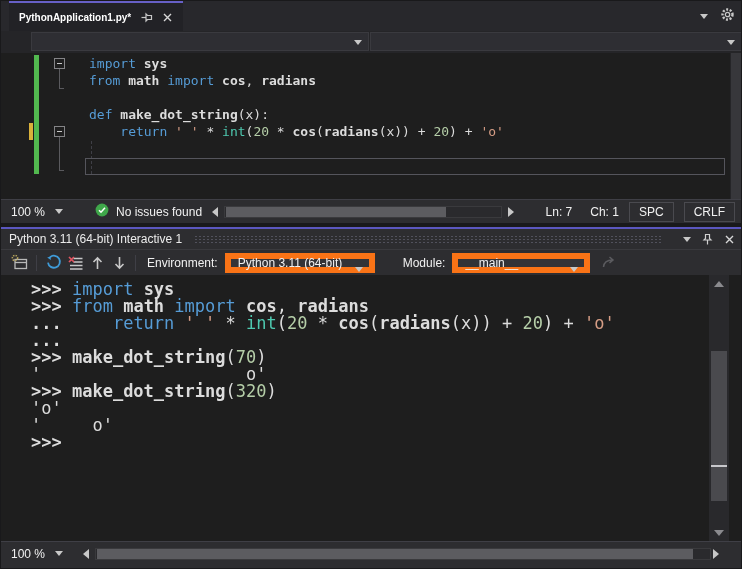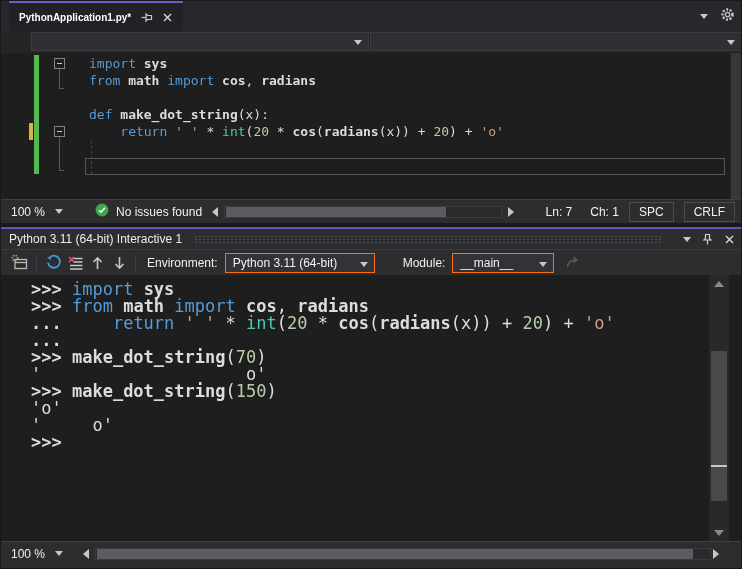--- a/index.html
+++ b/index.html
@@ -60,21 +60,21 @@
   .iw-accent{position:absolute;left:0;top:226px;width:742px;height:2px;background:#5b57c0;}
   .iw-title{position:absolute;left:0;top:228px;width:742px;height:20px;background:#2d2d30;display:flex;align-items:center;
             padding:0 8px;box-sizing:border-box;color:#ececec;font-size:12px;}
   .grip{flex:1;height:9px;margin:1px 12px 0;background-image:radial-gradient(#51515c 1px,transparent 1.2px);background-size:4px 3px;}
   .iw-title .ic{margin-left:10px;display:flex;align-items:center;}
   .iw-toolbar{position:absolute;left:0;top:248px;width:742px;height:26px;background:#2d2d30;border-top:1px solid #3a3a3e;
               box-sizing:border-box;display:flex;align-items:center;padding-left:8px;color:#f1f1f1;font-size:12px;}
   .tbtn{width:22px;height:22px;display:flex;align-items:center;justify-content:center;}
   .tsep{width:1px;height:16px;background:#3f3f46;margin:0 5px;}
   .tb-label{margin:0 7px 0 6px;white-space:nowrap;}
-  .combo{position:relative;height:20px;background:#333337;border:1px solid #f97316;box-sizing:border-box;
+  .combo{position:relative;height:20px;background:#333337;border:6px solid #f97316;box-sizing:border-box;
          display:flex;align-items:center;padding:0 20px 0 7px;white-space:nowrap;}
   .combo .chev{position:absolute;right:6px;top:8px;}
   .iw-body{position:absolute;left:0;top:274px;width:742px;height:266px;background:#1e1e1e;
            font-family:"DejaVu Sans Mono",monospace;font-size:17px;line-height:17px;}
   .iw-lines{position:absolute;left:0;top:0;right:40px;padding:6px 0 0 30px;}
   .vscroll{position:absolute;right:14px;top:0;width:20px;height:266px;background:#29292c;}
   .vs-btn{position:absolute;left:0;width:20px;height:13px;display:flex;align-items:center;justify-content:center;}
   .tri-u{width:0;height:0;border-left:5px solid transparent;border-right:5px solid transparent;border-bottom:6px solid #8a8a8e;}
   .tri-d{width:0;height:0;border-left:5px solid transparent;border-right:5px solid transparent;border-top:6px solid #8a8a8e;}
   .vs-thumb{position:absolute;left:2px;right:2px;top:76px;height:150px;background:#4a4a4e;}
@@ -236,40 +236,40 @@
           <path d="M7.5 2v11M3.5 9l4 4 4-4" fill="none" stroke="#c8c8c8" stroke-width="1.6"></path>
         </svg>
     </span>
     <span class="tsep"></span>
     <span class="tb-label">Environment:</span>
     <div class="combo" style="width:150px;">
       <span>Python 3.11 (64-bit)</span>
       <span class="chev"></span>
     </div>
     <span class="tb-label" style="margin-left:28px;">Module:</span>
-    <div class="combo" style="width:102px;">
+    <div class="combo" style="width:138px;">
       <span>__main__</span>
       <span class="chev"></span>
     </div>
     <span class="tbtn" style="margin-left:8px;opacity:.5;">
       <svg width="16" height="15" viewBox="0 0 16 15">
           <path d="M2.5 12c.5-5 4-7 9-7M8.5 2l3.5 3-3.5 3" fill="none" stroke="#8a8a8e" stroke-width="1.5"></path>
         </svg>
     </span>
   </div>
 
   <div class="iw-body">
     <div class="iw-lines" id="iw-lines">
         <div class="code-line"><span class="prompt">&gt;&gt;&gt; </span><span class="tok-kw">import</span><span class="tok-pl"> </span><span class="tok-id">sys</span></div>
         <div class="code-line"><span class="prompt">&gt;&gt;&gt; </span><span class="tok-kw">from</span><span class="tok-pl"> </span><span class="tok-id">math</span><span class="tok-pl"> </span><span class="tok-kw">import</span><span class="tok-pl"> </span><span class="tok-id">cos</span><span class="tok-pl">, </span><span class="tok-id">radians</span></div>
         <div class="code-line"><span class="prompt">... </span><span class="tok-pl">    </span><span class="tok-kw">return</span><span class="tok-pl"> </span><span class="tok-str">' '</span><span class="tok-pl"> * </span><span class="tok-type">int</span><span class="tok-pl">(</span><span class="tok-num">20</span><span class="tok-pl"> * </span><span class="tok-id">cos</span><span class="tok-pl">(</span><span class="tok-id">radians</span><span class="tok-pl">(x)) + </span><span class="tok-num">20</span><span class="tok-pl">) + </span><span class="tok-str">'o'</span></div>
         <div class="code-line"><span class="prompt">... </span></div>
         <div class="code-line"><span class="prompt">&gt;&gt;&gt; </span><span class="tok-id">make_dot_string</span><span class="tok-pl">(</span><span class="tok-num">70</span><span class="tok-pl">)</span></div>
         <div class="code-line"><span class="tok-out">'                    o'</span></div>
-        <div class="code-line"><span class="prompt">&gt;&gt;&gt; </span><span class="tok-id">make_dot_string</span><span class="tok-pl">(</span><span class="tok-num">150</span><span class="tok-pl">)</span></div>
+        <div class="code-line"><span class="prompt">&gt;&gt;&gt; </span><span class="tok-id">make_dot_string</span><span class="tok-pl">(</span><span class="tok-num">320</span><span class="tok-pl">)</span></div>
         <div class="code-line"><span class="tok-out">'o'</span></div>
         <div class="code-line"><span class="tok-out">'     o'</span></div>
         <div class="code-line"><span class="prompt">&gt;&gt;&gt; </span></div>
       </div>
     <div class="vscroll">
       <div class="vs-btn" style="top:2px;">
           <span class="tri-u"></span>
         </div>
       <div class="vs-thumb"></div>
       <div class="vs-caret-mark"></div>

